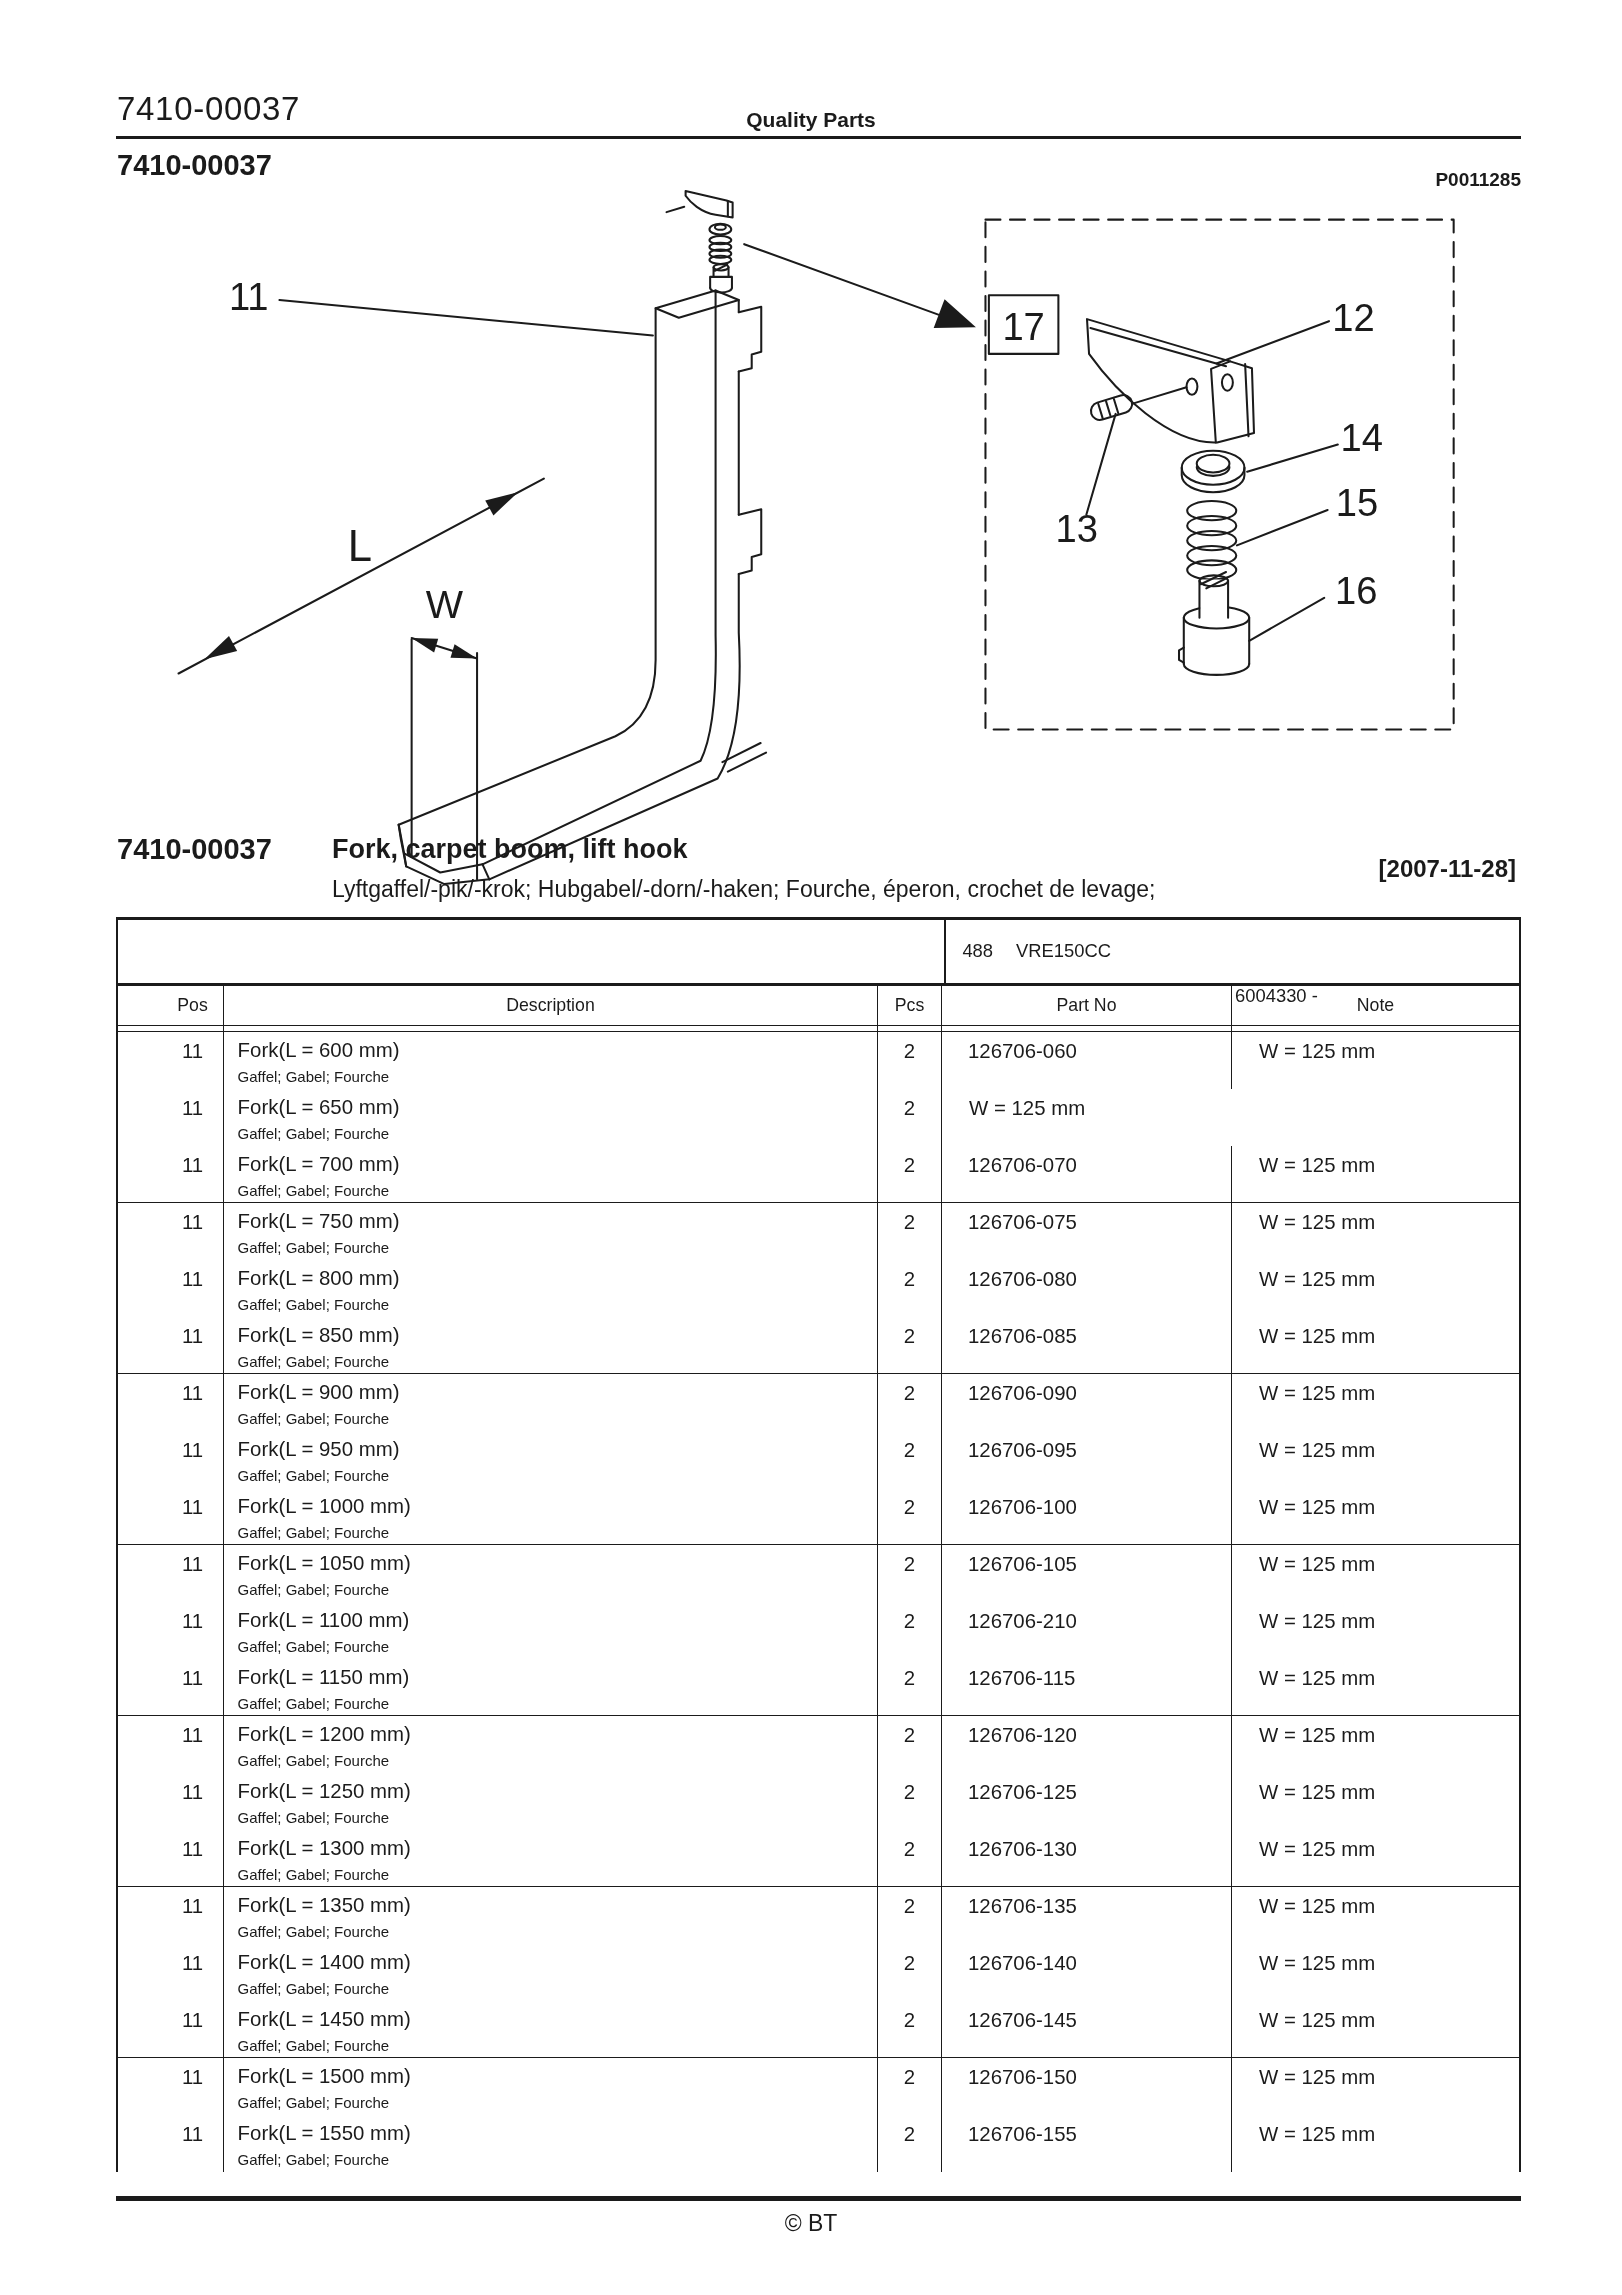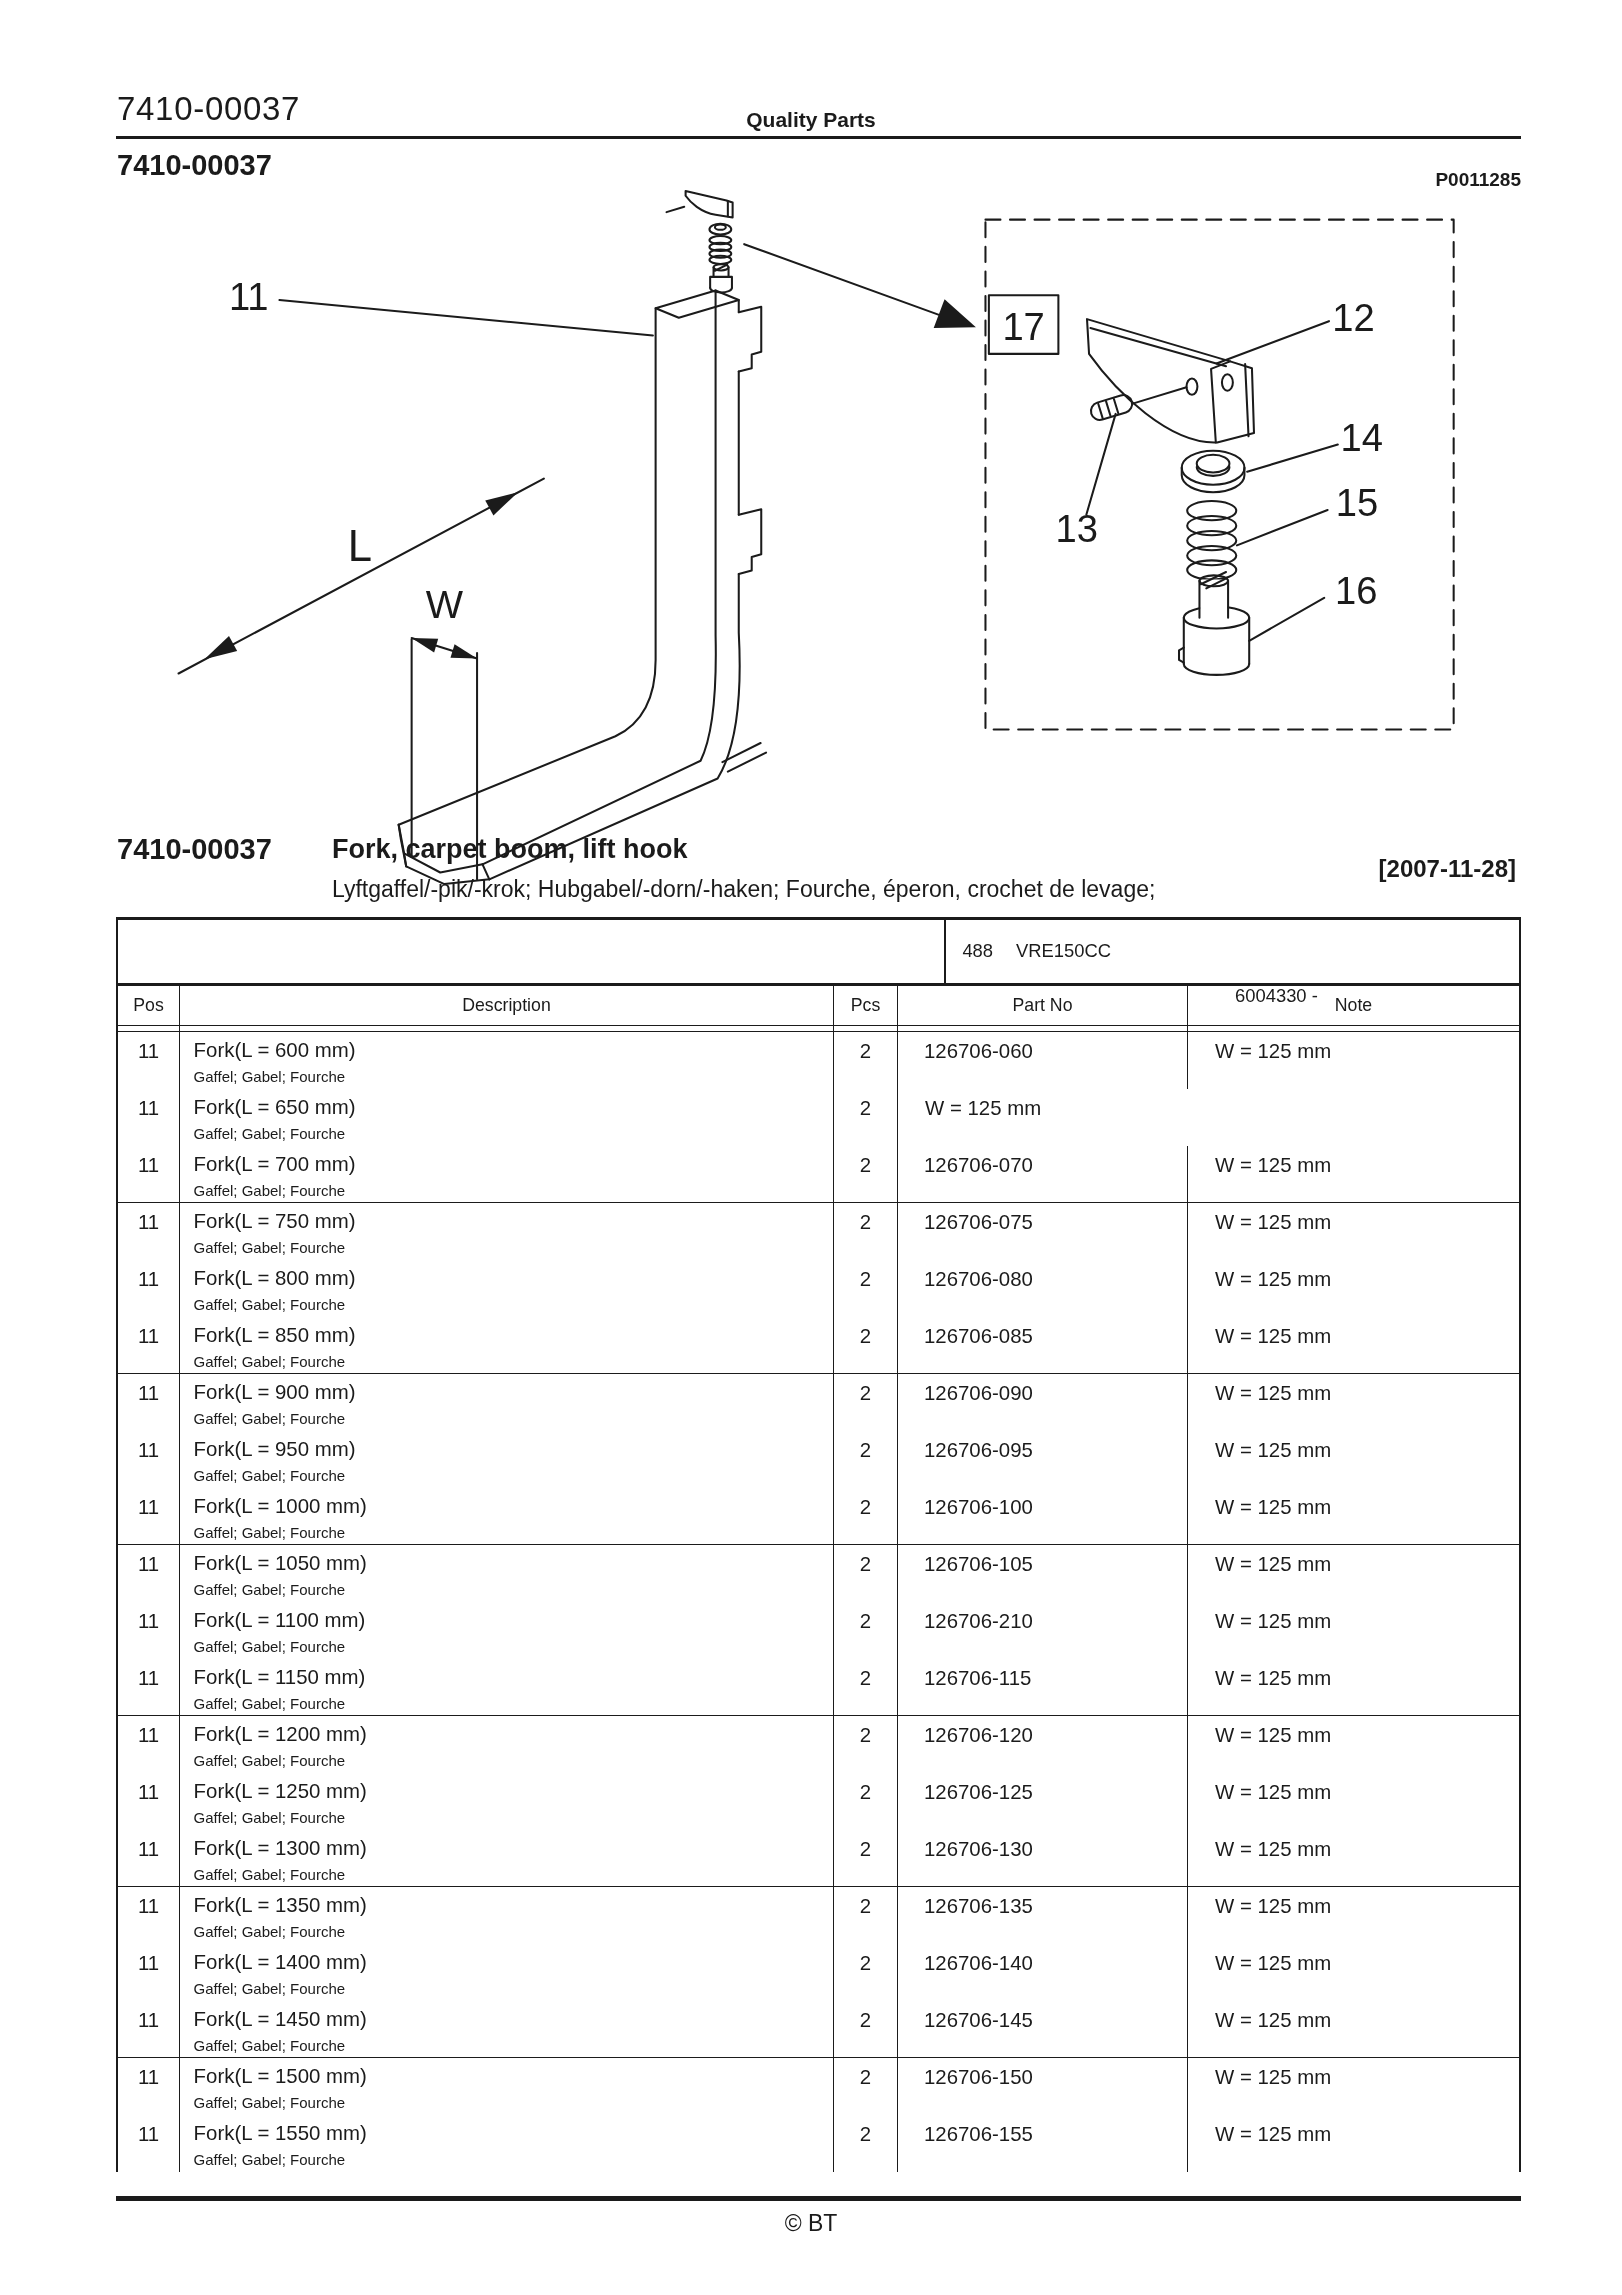--- a/index.html
+++ b/index.html
@@ -27,21 +27,21 @@
   .subtitle  { position:absolute; left:332px;  top:876px; font-size:23px; font-weight:400; }
   
   .ptable { position:absolute; left:116px; top:917px; width:1405px; box-sizing:border-box;
             border-left:2px solid #1b1b1b; border-right:2px solid #1b1b1b; border-top:3.4px solid #1b1b1b; }
   .band { position:relative; height:63px; border-bottom:3.4px solid #1b1b1b; }
   .band-right { position:absolute; left:826px; top:0; bottom:0; right:0; border-left:2px solid #1b1b1b; }
   .band-right span { position:absolute; top:20.4px; font-size:18.4px; }
   .b-code   { left:16.4px; }
   .b-model  { left:70px; }
   .b-serial { left:289px;margin-top:45px; }
-  .grid5 { display:grid; grid-template-columns:61px 654px 64px 290px 1fr; box-sizing:border-box; }
+  .grid5 { display:grid; grid-template-columns:61px 654px 64px 290px 1fr; box-sizing:border-box;padding-left:44px; }
   .grid5 > div { box-sizing:border-box; }
   .grid5 > div:nth-child(n+2) { border-left:1.4px solid #1b1b1b; }
   .thead { height:40px; border-bottom:1.4px solid #1b1b1b; }
   .thead > div { display:flex; align-items:center; justify-content:center; font-size:17.7px; }
   .spacer { height:6.1px; border-bottom:1.4px solid #1b1b1b; }
   .trow { height:57px; }
   .rows .trow:nth-child(3n) { border-bottom:1.4px solid #1b1b1b; }
   .c { padding-top:8.2px; font-size:20.4px; }
   .cpos  { text-align:center; }
   .cdesc { padding-left:13.6px; padding-top:6.8px; }

